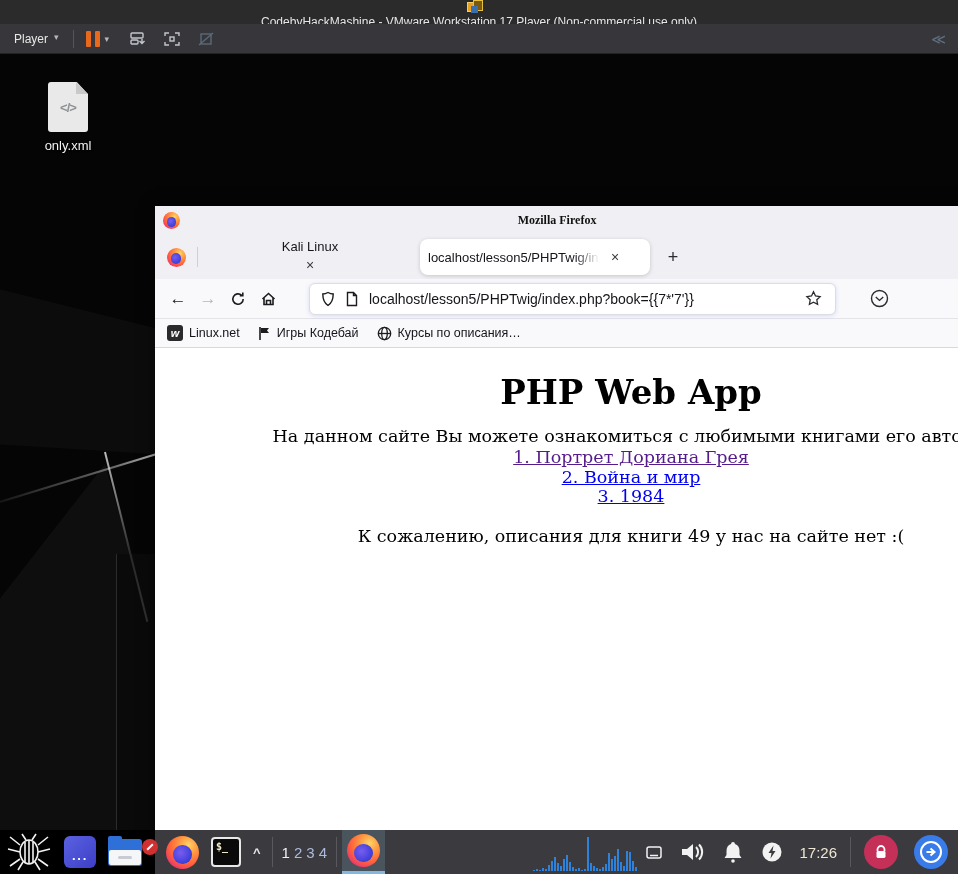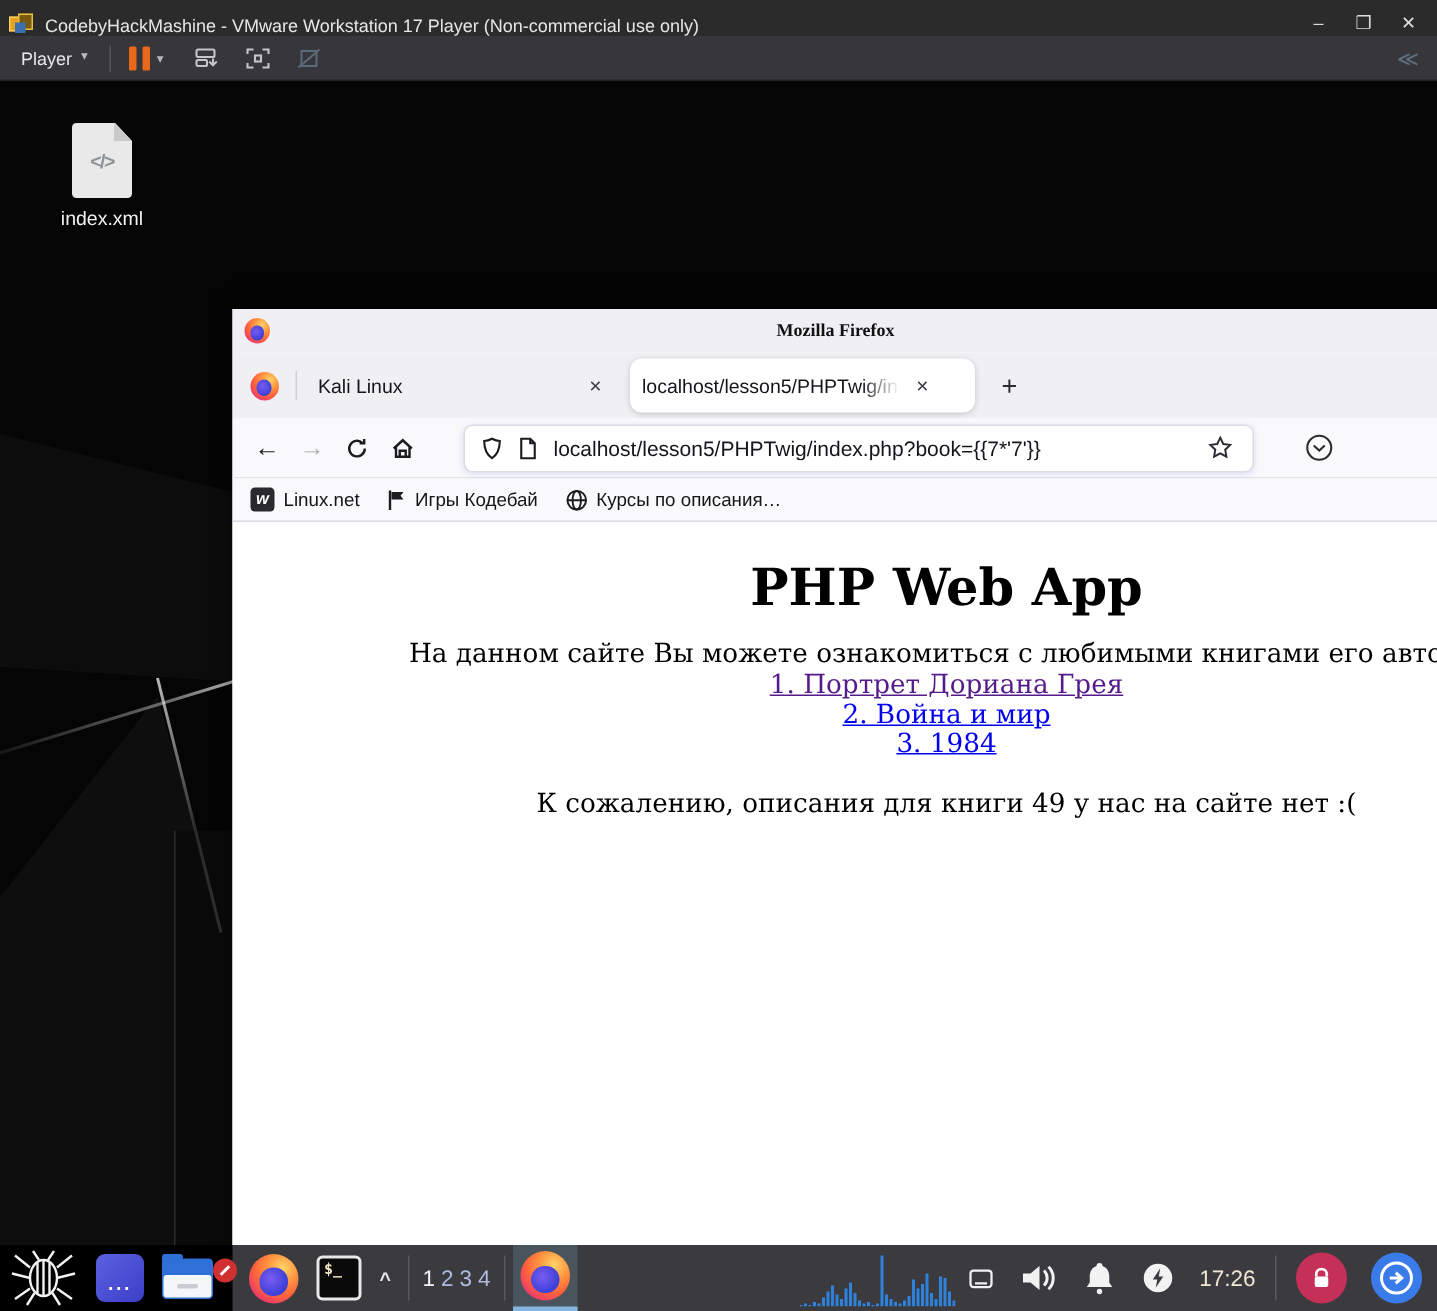--- a/index.html
+++ b/index.html
@@ -2,21 +2,21 @@
 <html><head>
 <meta charset="utf-8">
 <style>
   * { margin:0; padding:0; box-sizing:border-box; }
   html,body { width:958px; height:874px; overflow:hidden; background:#000;
               font-family:"Liberation Sans", sans-serif; }
   .screen { position:relative; width:958px; height:874px; background:#050505; overflow:hidden; }
 
   
   .vm-titlebar { position:absolute; top:0; left:0; right:0; height:24px; background:#2b2b2b;
-                 display:flex; align-items:flex-end; padding:0 6px; z-index:60; }
+                 display:flex; align-items:center; padding:0 6px; z-index:60;flex-direction:column; }
   .vm-logo { width:17px; height:15px; position:relative; margin-right:7px; flex:0 0 auto; }
   .vm-logo .sq1 { position:absolute; left:0; top:2px; width:10px; height:10px; background:#e8a020; border:1px solid #f5d060; }
   .vm-logo .sq2 { position:absolute; left:6px; top:0; width:10px; height:11px; background:#7a5a10; border:1px solid #e8c040; }
   .vm-logo .sq3 { position:absolute; left:4px; top:6px; width:7px; height:7px; background:#3a6fb0; }
   .vm-title { color:#e6e6e6; font-size:12px; white-space:nowrap; }
   .vm-controls { margin-left:auto; display:flex; align-items:center; gap:4px; }
   .vm-ctl { width:26px; height:18px; display:flex; align-items:center; justify-content:center;
             color:#dcdcdc; font-size:12px; cursor:default; }
   .vm-toolbar { position:absolute; top:24px; left:0; right:0; height:30px; background:#37373b;
                 display:flex; align-items:center; padding:0 8px; z-index:60; border-bottom:1px solid #222; }
@@ -62,21 +62,21 @@
   .ff-logo::after { content:""; position:absolute; left:22%; top:30%; width:56%; height:56%; border-radius:50%;
                     background:radial-gradient(circle at 40% 40%, #7a5cf0 0%, #3b3fd8 70%, #2b2fb8 100%); }
   .ff-logo.sz16 { width:17px; height:17px; }
   .ff-logo.sz18 { width:19px; height:19px; }
   .ff-logo.sz32 { width:33px; height:33px; }
 
   .tabstrip { height:44px; background:#f0f0f4; display:flex; align-items:center; padding:0 6px; }
   .ffview-btn { width:30px; height:30px; border-radius:4px; display:flex; align-items:center; justify-content:center; }
   .tab-sep { width:1px; height:20px; background:#cfcfd8; margin:0 6px; }
   .tab { display:flex; align-items:center; height:36px; border-radius:4px; padding:0 8px; color:#15141a; font-size:13px; }
-  .tab-inactive { width:212px; }
+  .tab-inactive { width:212px;flex-direction:column; }
   .tab-inactive .tab-label { flex:1; }
   .tab-close { width:22px; height:22px; border-radius:4px; display:flex; align-items:center; justify-content:center;
                color:#3a3a40; font-size:14px; }
   .tab-active { width:230px; background:#fff; border-radius:8px; box-shadow:0 1px 4px rgba(0,0,0,.18); margin-left:4px; }
   .tab-active .tab-label { flex:1; position:relative; overflow:hidden; white-space:nowrap; max-width:176px; }
   .tab-active .tab-label::after { content:""; position:absolute; right:0; top:0; bottom:0; width:30px;
                background:linear-gradient(90deg, rgba(255,255,255,0), #fff 85%); }
   .newtab-btn { width:30px; height:30px; margin-left:8px; border-radius:4px; display:flex; align-items:center;
                 justify-content:center; color:#2a2a30; font-size:18px; font-weight:300; }
 
@@ -206,21 +206,21 @@
     <div class="facet-a"></div>
     <div class="facet-d"></div>
     <div class="facet-e"></div>
     <div class="facet-b"></div>
     <div class="facet-c"></div>
 
     <div class="desk-icon">
       <span class="doc-shape">
         <span class="doc-glyph">&lt;/&gt;</span>
       </span>
-      <span class="desk-label">index.xml</span>
+      <span class="desk-label">only.xml</span>
     </div>
 
     <div class="ff-window">
       <div class="ff-titlebar">
         <span class="ff-logo sz16"></span>
         <span class="ff-wintitle">Mozilla Firefox</span>
       </div>
 
       <div class="tabstrip">
         <span class="ffview-btn">

